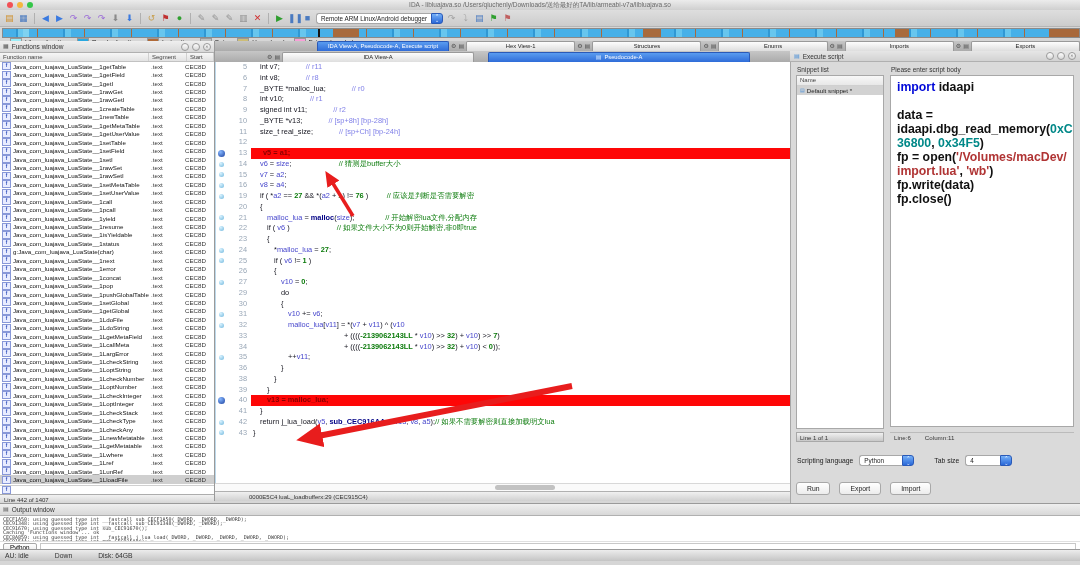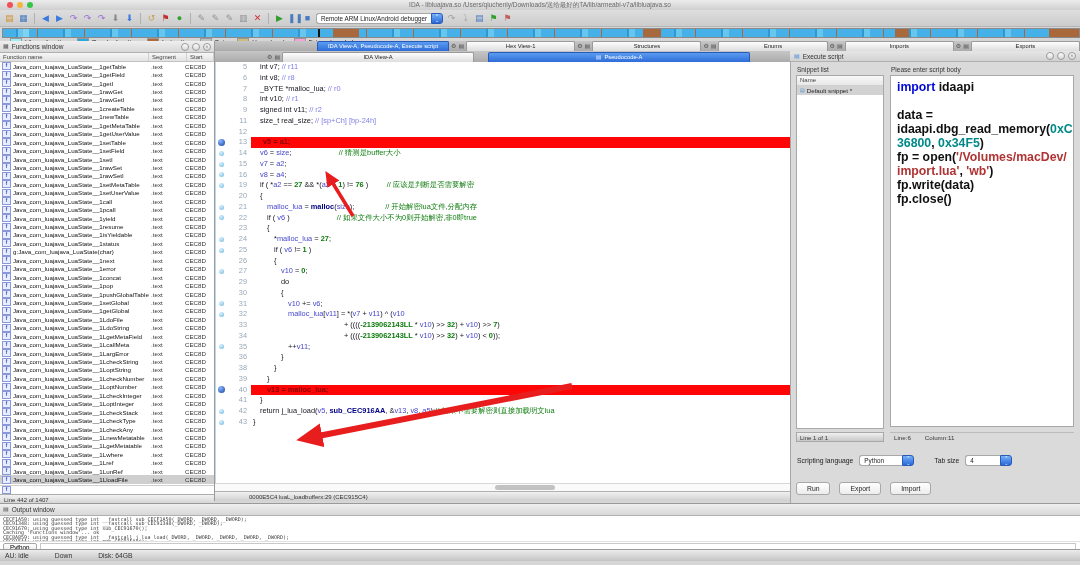--- a/index.html
+++ b/index.html
@@ -72,21 +72,21 @@
   #code-panel{left:215px;top:62px;width:575px;height:421px;background:#fff;border-left:1px solid #bcd8ea;box-sizing:border-box;overflow:hidden;}
   .code-line{display:flex;height:10.75px;line-height:10.75px;font-size:7.4px;white-space:pre;}
   .bp{flex:0 0 11px;display:flex;align-items:center;justify-content:center;}
   .bp i{display:block;border-radius:50%;}
   .bp.dark i{width:7px;height:7px;background:radial-gradient(circle at 35% 30%,#86b8ff,#1b3f9e);}
   .bp.light i{width:5px;height:5px;background:radial-gradient(circle at 35% 30%,#d8f2ff,#6fb6dc);}
   .lnum{flex:0 0 20px;text-align:right;padding-right:4px;color:#98a6b6;}
   .lcode{flex:1;overflow:hidden;}
   .code-line.red .lcode{background:#fe0606;color:#8b0000;font-weight:700;}
   .tk{color:#15151f;} .tv{color:#4646cc;} .tn{color:#0a7a0a;font-weight:700;}
-  .tc{color:#0f7d0f;} .trg{color:#8080e8;} .tf{color:#000085;font-weight:700;}
+  .tc{color:#0f7d0f;} .trg{color:#8080e8;margin-left:24px;} .tf{color:#000085;font-weight:700;}
   #code-scroll{left:215px;top:483px;width:575px;height:8px;background:#fafafa;border-top:1px solid #d8d8d8;}
   #code-scroll .thumb{position:absolute;left:280px;top:1px;width:60px;height:5px;background:#c2c2c2;border-radius:3px;}
   #code-status{left:215px;top:491px;width:575px;height:10px;background:linear-gradient(#f0f0f0,#d0d0d0);
                border-top:1px solid #b0b0b0;font-size:6px;line-height:10px;padding-left:34px;color:#333;box-sizing:border-box;}
   
   #exec-panel{left:790px;top:62px;width:290px;height:441px;background:#dadada;border-left:1px solid #a8a8a8;box-sizing:border-box;}
   #snip-label{position:absolute;left:6px;top:4px;font-size:6.5px;color:#333;}
   #snip-box{position:absolute;left:5px;top:13px;width:86px;height:352px;background:#fff;border:1px solid #a8a8a8;}
   #snip-name-head{height:9px;border-bottom:1px solid #d0d0d0;font-size:6px;line-height:9px;padding-left:3px;color:#444;
                   background:linear-gradient(#f8f8f8,#e8e8e8);}
@@ -565,20 +565,21 @@
   <span class="winbtn"></span>
   <span class="winbtn">✕</span>
 </div>
 
 <div id="code-panel" class="abs">
     <div class="code-line"><span class="bp"></span><span class="lnum">5</span><span class="lcode" style="padding-left: 9px;"><span class="tk">int v7; </span><span class="trg">// r11</span></span></div>
     <div class="code-line"><span class="bp"></span><span class="lnum">6</span><span class="lcode" style="padding-left: 9px;"><span class="tk">int v8; </span><span class="trg">// r8</span></span></div>
     <div class="code-line"><span class="bp"></span><span class="lnum">7</span><span class="lcode" style="padding-left: 9px;"><span class="tk">_BYTE *malloc_lua; </span><span class="trg">// r0</span></span></div>
     <div class="code-line"><span class="bp"></span><span class="lnum">8</span><span class="lcode" style="padding-left: 9px;"><span class="tk">int v10; </span><span class="trg">// r1</span></span></div>
     <div class="code-line"><span class="bp"></span><span class="lnum">9</span><span class="lcode" style="padding-left: 9px;"><span class="tk">signed int v11; </span><span class="trg">// r2</span></span></div>
+    <div class="code-line"><span class="bp"></span><span class="lnum">10</span><span class="lcode" style="padding-left: 9px;"><span class="tk">_BYTE *v13; </span><span class="trg">// [sp+8h] [bp-28h]</span></span></div>
     <div class="code-line"><span class="bp"></span><span class="lnum">11</span><span class="lcode" style="padding-left: 9px;"><span class="tk">size_t real_size; </span><span class="trg">// [sp+Ch] [bp-24h]</span></span></div>
     <div class="code-line"><span class="bp"></span><span class="lnum">12</span><span class="lcode" style="padding-left: 9px;"></span></div>
     <div class="code-line red"><span class="bp dark"><i></i></span><span class="lnum">13</span><span class="lcode" style="padding-left: 12px;">v5 = a1;</span></div>
     <div class="code-line"><span class="bp light"><i></i></span><span class="lnum">14</span><span class="lcode" style="padding-left: 9px;"><span class="tv">v6</span><span class="tk"> = </span><span class="tv">size</span><span class="tk">;</span><span class="tk">                       </span><span class="tc">// 猜测是buffer大小</span></span></div>
     <div class="code-line"><span class="bp light"><i></i></span><span class="lnum">15</span><span class="lcode" style="padding-left: 9px;"><span class="tv">v7</span><span class="tk"> = </span><span class="tv">a2</span><span class="tk">;</span></span></div>
     <div class="code-line"><span class="bp light"><i></i></span><span class="lnum">16</span><span class="lcode" style="padding-left: 9px;"><span class="tv">v8</span><span class="tk"> = </span><span class="tv">a4</span><span class="tk">;</span></span></div>
     <div class="code-line"><span class="bp light"><i></i></span><span class="lnum">19</span><span class="lcode" style="padding-left: 9px;"><span class="tk">if ( *</span><span class="tv">a2</span><span class="tk"> == </span><span class="tn">27</span><span class="tk"> &amp;&amp; *(</span><span class="tv">a2</span><span class="tk"> + </span><span class="tn">1</span><span class="tk">) != </span><span class="tn">76</span><span class="tk"> )</span><span class="tk">         </span><span class="tc">// 应该是判断是否需要解密</span></span></div>
     <div class="code-line"><span class="bp"></span><span class="lnum">20</span><span class="lcode" style="padding-left: 9px;"><span class="tk">{</span></span></div>
     <div class="code-line"><span class="bp light"><i></i></span><span class="lnum">21</span><span class="lcode" style="padding-left: 16px;"><span class="tv">malloc_lua</span><span class="tk"> = </span><span class="tf">malloc</span><span class="tk">(</span><span class="tv">size</span><span class="tk">);</span><span class="tk">               </span><span class="tc">// 开始解密lua文件,分配内存</span></span></div>
     <div class="code-line"><span class="bp light"><i></i></span><span class="lnum">22</span><span class="lcode" style="padding-left: 16px;"><span class="tk">if ( </span><span class="tv">v6</span><span class="tk"> )</span><span class="tk">                       </span><span class="tc">// 如果文件大小不为0则开始解密,非0即true</span></span></div>

